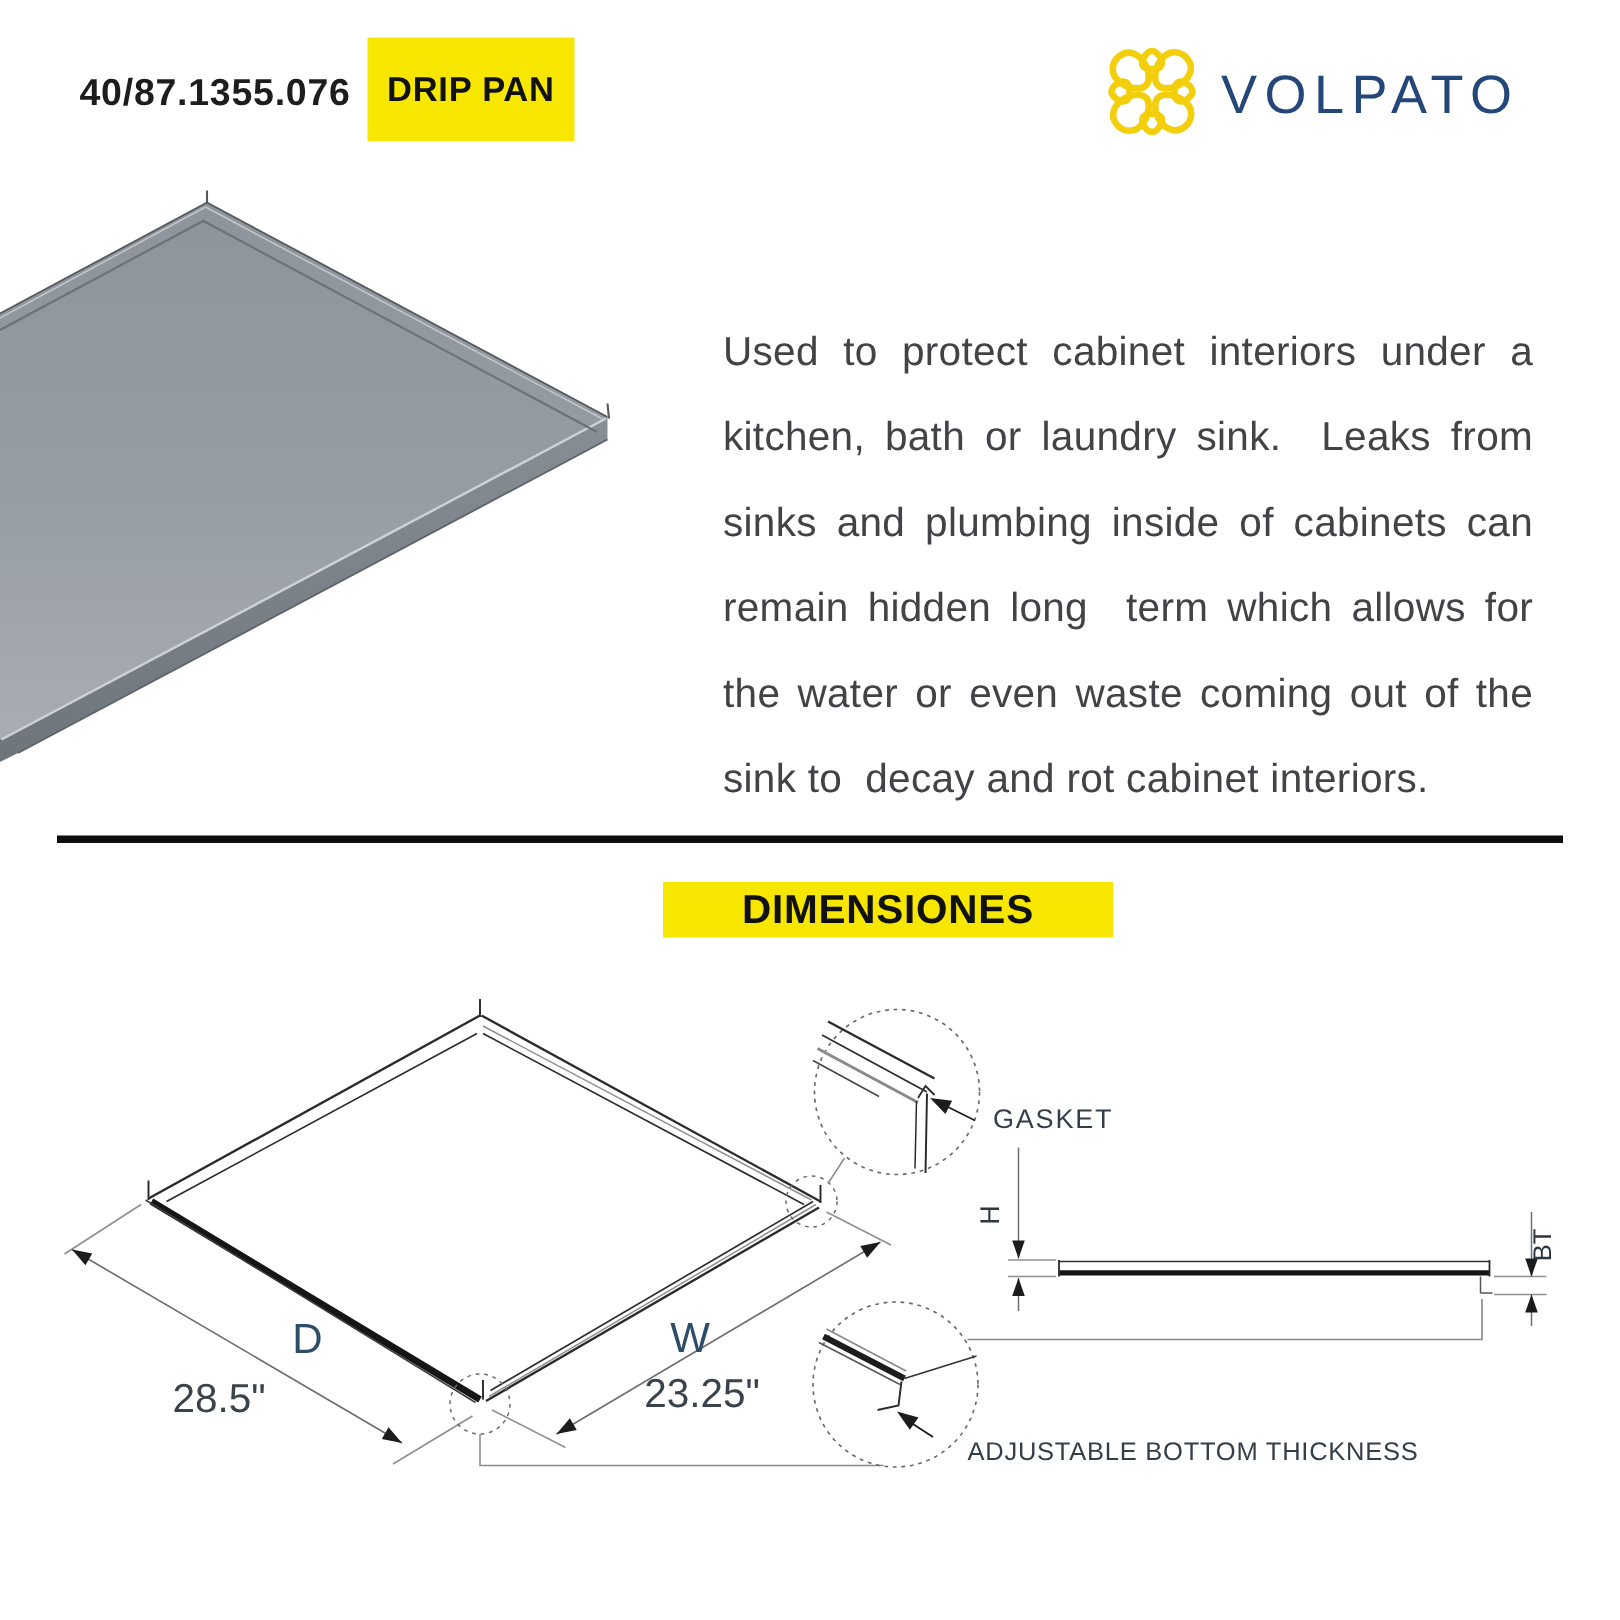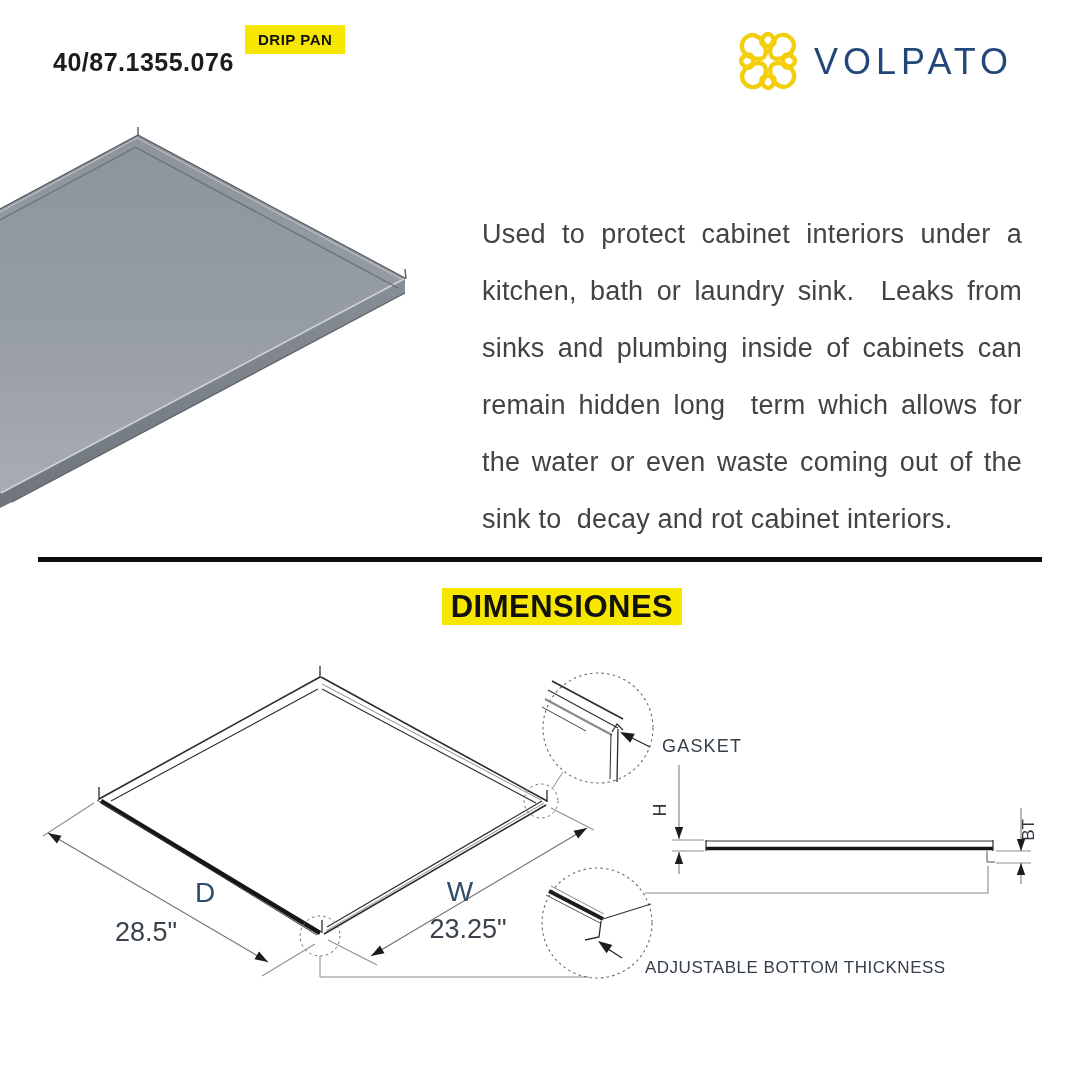--- a/index.html
+++ b/index.html
@@ -6,31 +6,31 @@
   #canvas{
     position:relative;width:1080px;height:1080px;background:#ffffff;overflow:hidden;
     font-family:"Liberation Sans",sans-serif;
   }
   .abs{position:absolute;}
   
   .product-code{left:53px;top:25px;font-size:25px;font-weight:600;color:#1d1d1f;letter-spacing:.5px;margin-top:23px;}
   .badge{
     background:#f7e600;color:#111;font-weight:700;display:flex;align-items:center;justify-content:center;
   }
-  .drip-badge{left:245px;top:25px;height:29px;padding:0 13px;font-size:15px;letter-spacing:.5px;}
+  .drip-badge{left:245px;top:25px;height:45px;padding:12px 13px;font-size:23px;letter-spacing:.5px;}
   .logo{left:731px;top:22px;display:flex;align-items:center;gap:9px;}
   .wordmark{font-size:36px;font-weight:500;color:#24477a;letter-spacing:5px;}
   
   .descr{
     left:482px;top:206px;width:540px;font-size:27px;line-height:57px;font-weight:300;
     color:#434347;text-align:justify;letter-spacing:.2px;white-space:pre-wrap;margin:0;
   }
   
   .divider{left:38px;top:557px;width:1004px;height:5px;background:#0d0d0d;}
-  .dim-title{left:442px;top:588px;width:240px;height:37px;font-size:31px;letter-spacing:.5px;}
+  .dim-title{left:442px;top:588px;width:300px;height:37px;font-size:27px;letter-spacing:.5px;}
   svg text{font-family:"Liberation Sans",sans-serif;}
 </style>
 </head>
 <body>
 
 <div id="canvas">
 
   <div class="abs product-code">40/87.1355.076</div>
   <div class="abs badge drip-badge">DRIP PAN</div>
 

